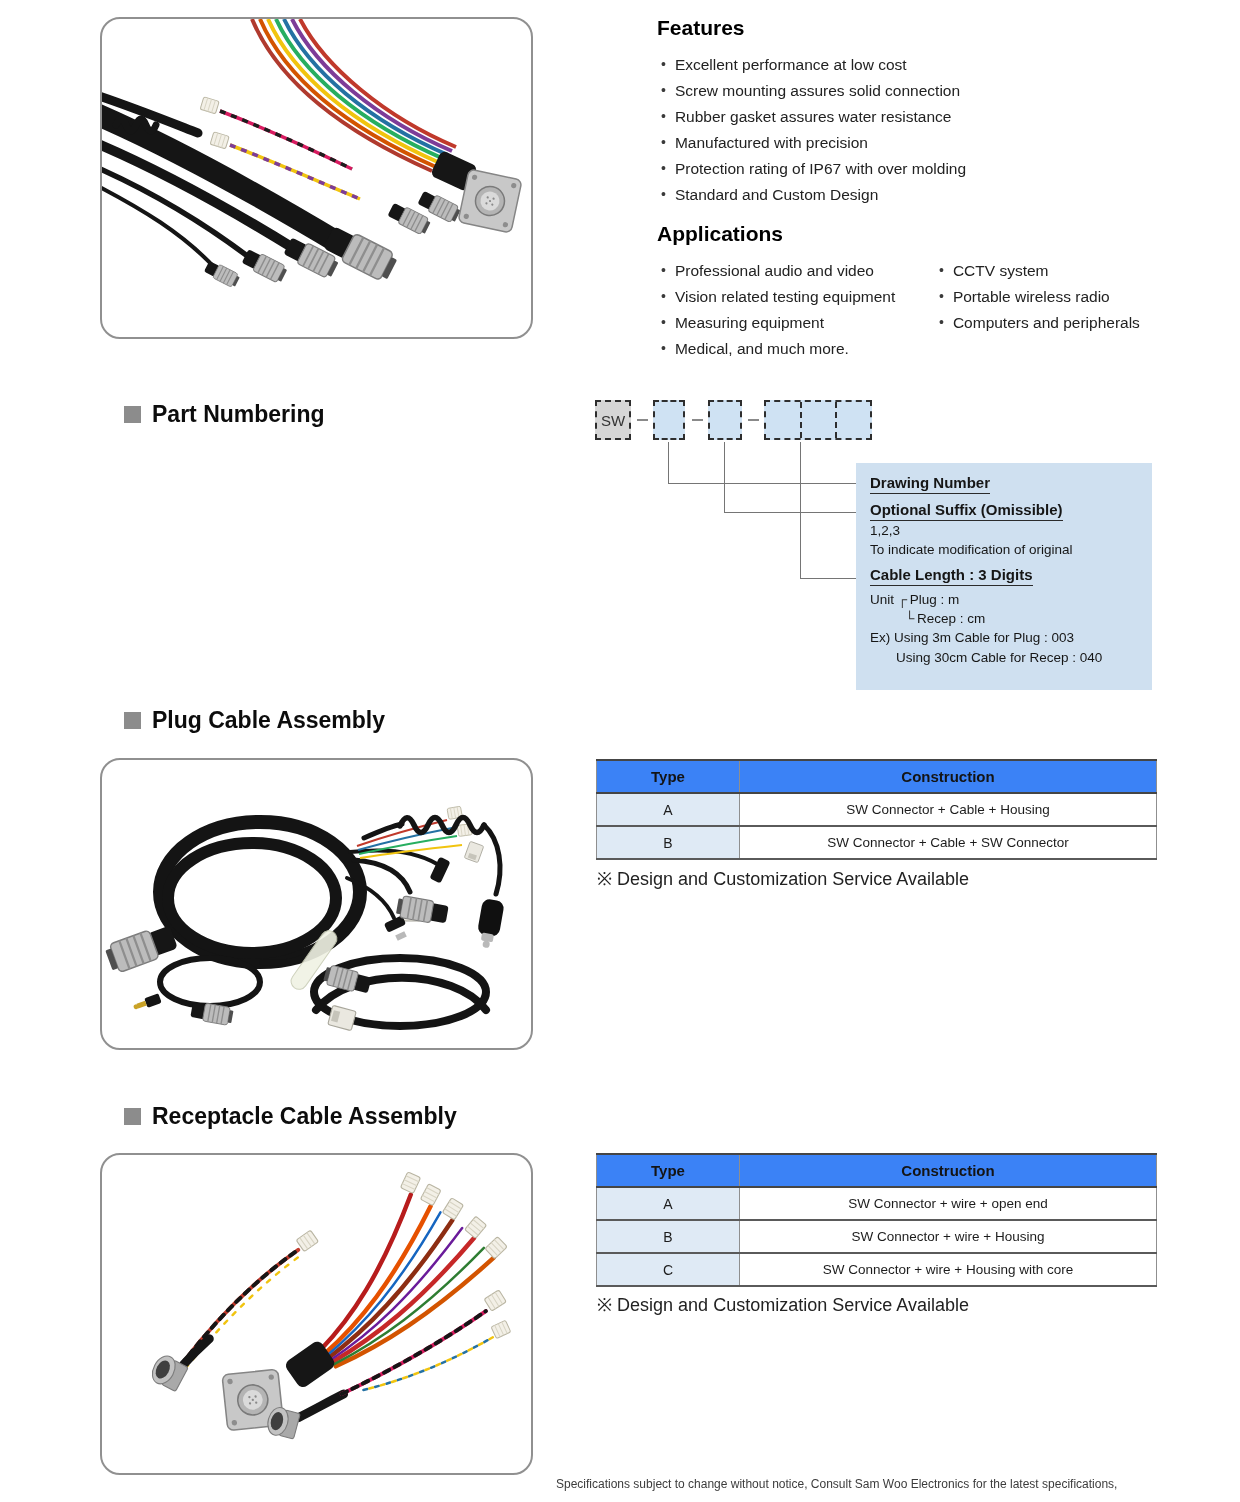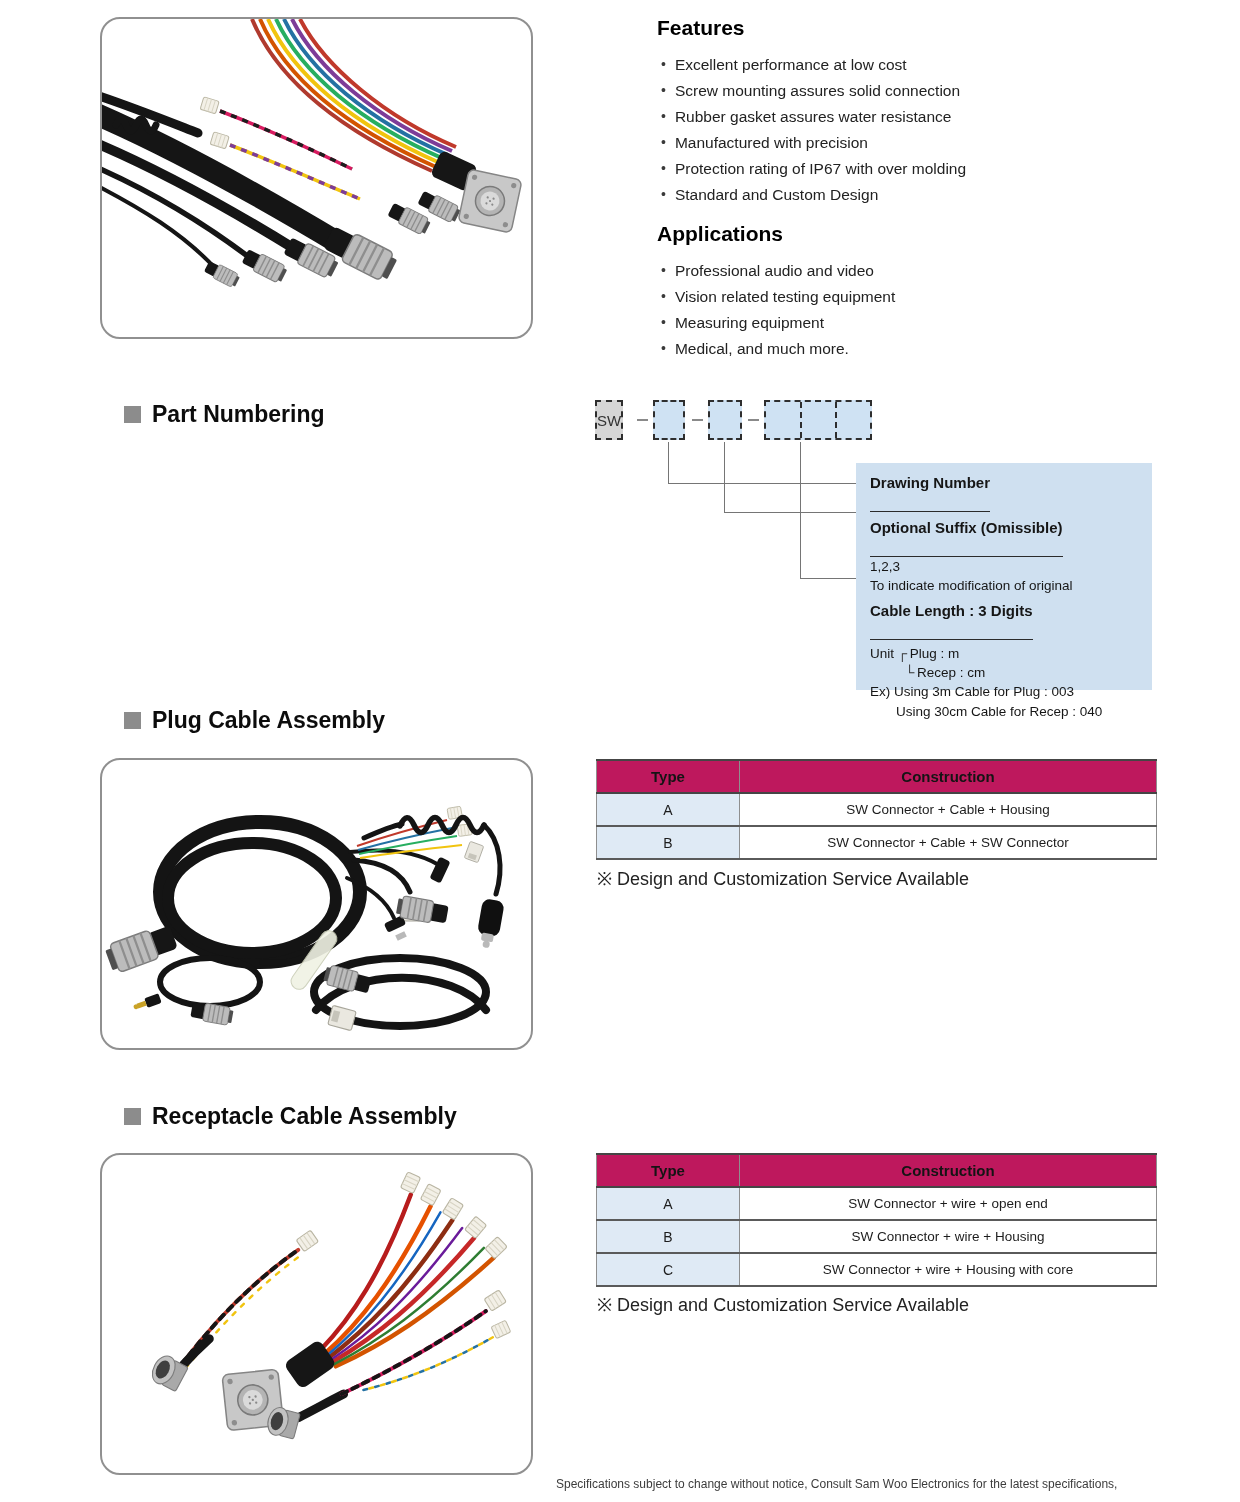--- a/index.html
+++ b/index.html
@@ -37,34 +37,34 @@
   .pn-field{background:#cfe2f3;}
   .pn-gdiv{position:absolute;top:0;bottom:0;width:0;border-left:2px dashed #2e2e2e;}
   .pn-dash{position:absolute;width:11px;height:0;border-top:2px solid #8a8a8a;}
   .ln-v{position:absolute;width:0;border-left:1px solid #757575;}
   .ln-h{position:absolute;height:0;border-top:1px solid #757575;}
   .pn-panel{
     position:absolute;left:856px;top:463px;width:296px;height:227px;
     background:#cfe0f0;box-sizing:border-box;padding:11px 14px;
   }
   .pn-h{font-size:15px;font-weight:bold;color:#161616;display:inline-block;
-    border-bottom:1.5px solid #2b2b2b;padding-bottom:20px;line-height:17px;}
+    border-bottom:1.5px solid #2b2b2b;padding-bottom:2px;line-height:17px;}
   .pn-hwrap{margin-bottom:7px;}
   .pn-t{font-size:13.5px;line-height:19px;color:#161616;}
   .pn-unit2{padding-left:35px;}
   .pn-ex2{padding-left:26px;}
   .bracket{display:inline-block;width:12px;color:#333;}
   
   .spec-table{border-collapse:collapse;table-layout:fixed;width:561px;}
   .spec-table th,.spec-table td{
     box-sizing:border-box;text-align:center;vertical-align:middle;
     border-left:1px solid #8f8f8f;border-right:1px solid #8f8f8f;
   }
   .spec-table th{
-    height:33px;background:#be185d;font-size:15px;font-weight:bold;color:#141414;
+    height:33px;background:#3b82f6;font-size:15px;font-weight:bold;color:#141414;
     border-top:2px solid #454545;border-bottom:2px solid #454545;
   }
   .spec-table td{height:33px;border-bottom:2px solid #5a5a5a;font-size:13.5px;color:#1c1c1c;}
   .spec-table .col-type{width:143px;}
   .spec-table td.type{background:#dfeaf5;font-size:14px;}
   .spec-table td.cons{background:#ffffff;}
   .tbl-note{position:absolute;font-size:18px;color:#222;white-space:nowrap;}
   .footer{
     position:absolute;left:556px;top:1477px;width:600px;
     font-size:12px;color:#3c3c3c;white-space:nowrap;
@@ -175,29 +175,34 @@
 
 <div class="abs" style="left:657px;top:222px;width:560px;">
   <div class="blk-title">Applications</div>
   <div class="app-cols">
     <ul class="bullets app-col1">
       <li>Professional audio and video</li>
       <li>Vision related testing equipment</li>
       <li>Measuring equipment</li>
       <li>Medical, and much more.</li>
     </ul>
+    <ul class="bullets">
+      <li>CCTV system</li>
+      <li>Portable wireless radio</li>
+      <li>Computers and peripherals</li>
+    </ul>
   </div>
 </div>
 
 <div class="section-h" style="left:100px;top:401px;">
   <span class="sq"></span>
   <span class="txt">Part Numbering</span>
 </div>
 
-<div class="pn-box pn-prefix" style="left:595px;top:400px;width:28px;height:40px;">
+<div class="pn-box pn-prefix" style="left:595px;top:400px;width:36px;height:40px;">
   <span>SW</span>
 </div>
 <div class="pn-dash" style="left:637px;top:419px;"></div>
 <div class="pn-box pn-field" style="left:653px;top:400px;width:32px;height:40px;"></div>
 <div class="pn-dash" style="left:692px;top:419px;"></div>
 <div class="pn-box pn-field" style="left:708px;top:400px;width:34px;height:40px;"></div>
 <div class="pn-dash" style="left:748px;top:419px;"></div>
 <div class="pn-box pn-field" style="left:764px;top:400px;width:108px;height:40px;">
   <div class="pn-gdiv" style="left:34px;"></div>
   <div class="pn-gdiv" style="left:69px;"></div>

